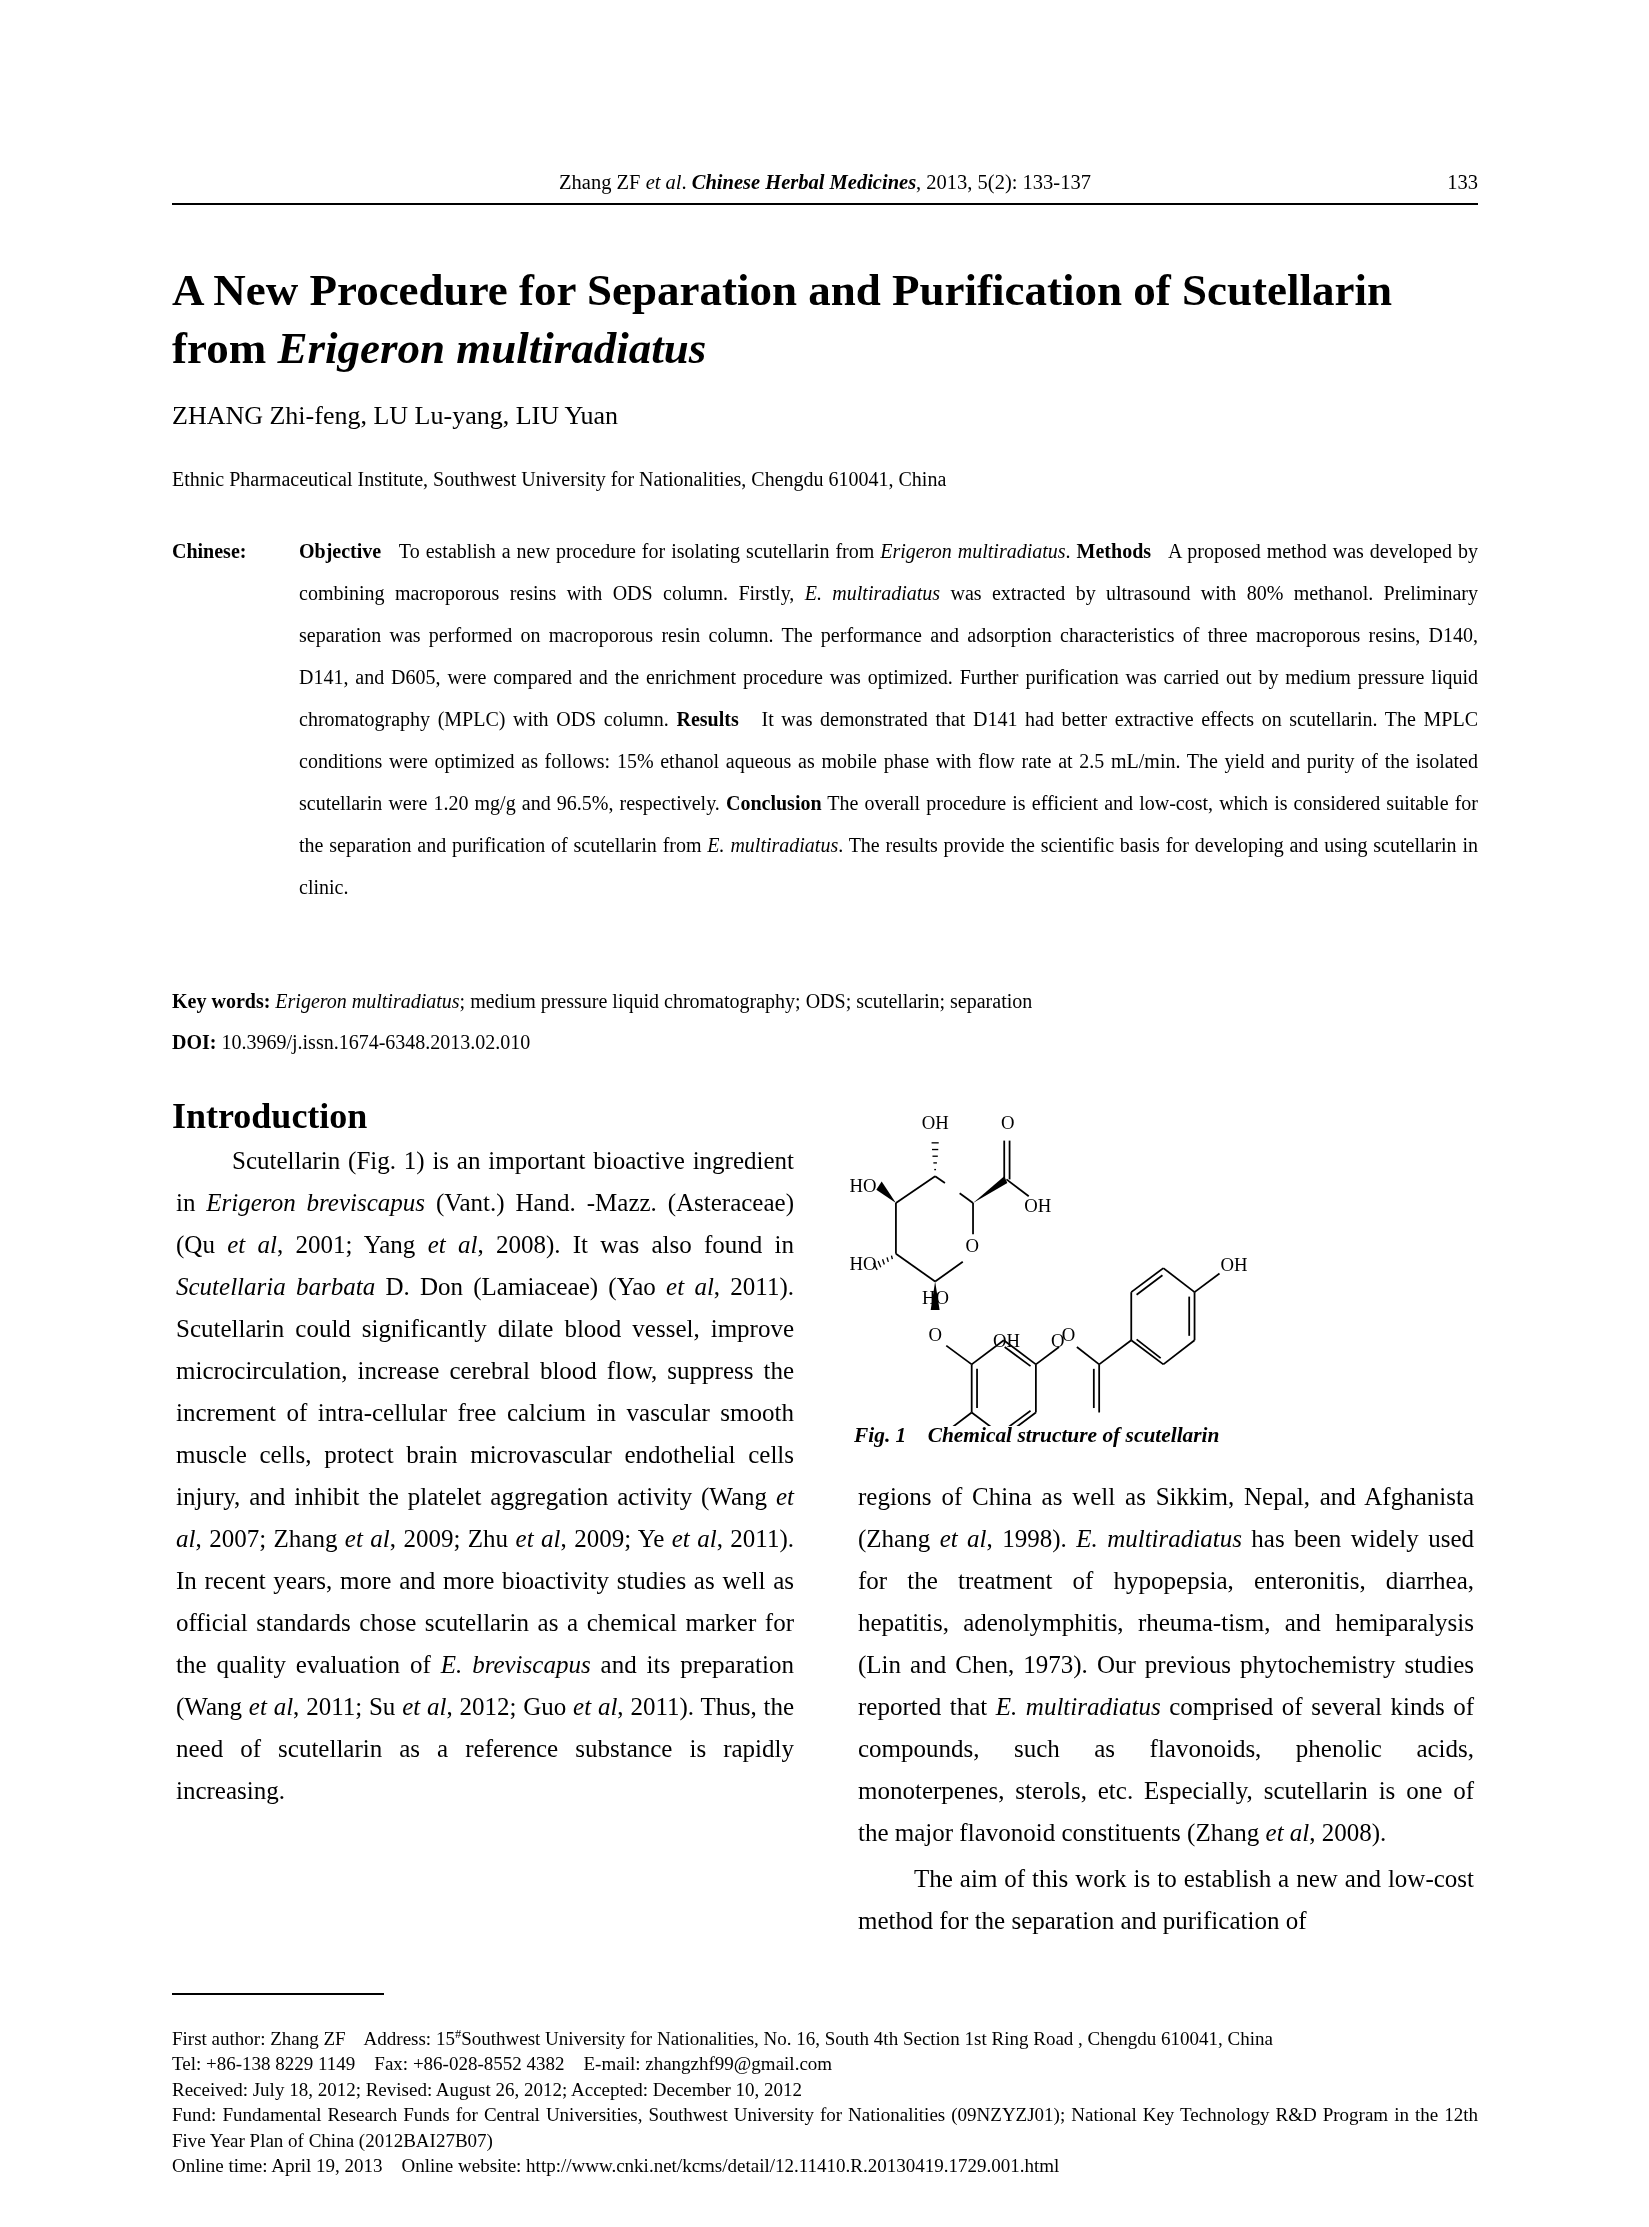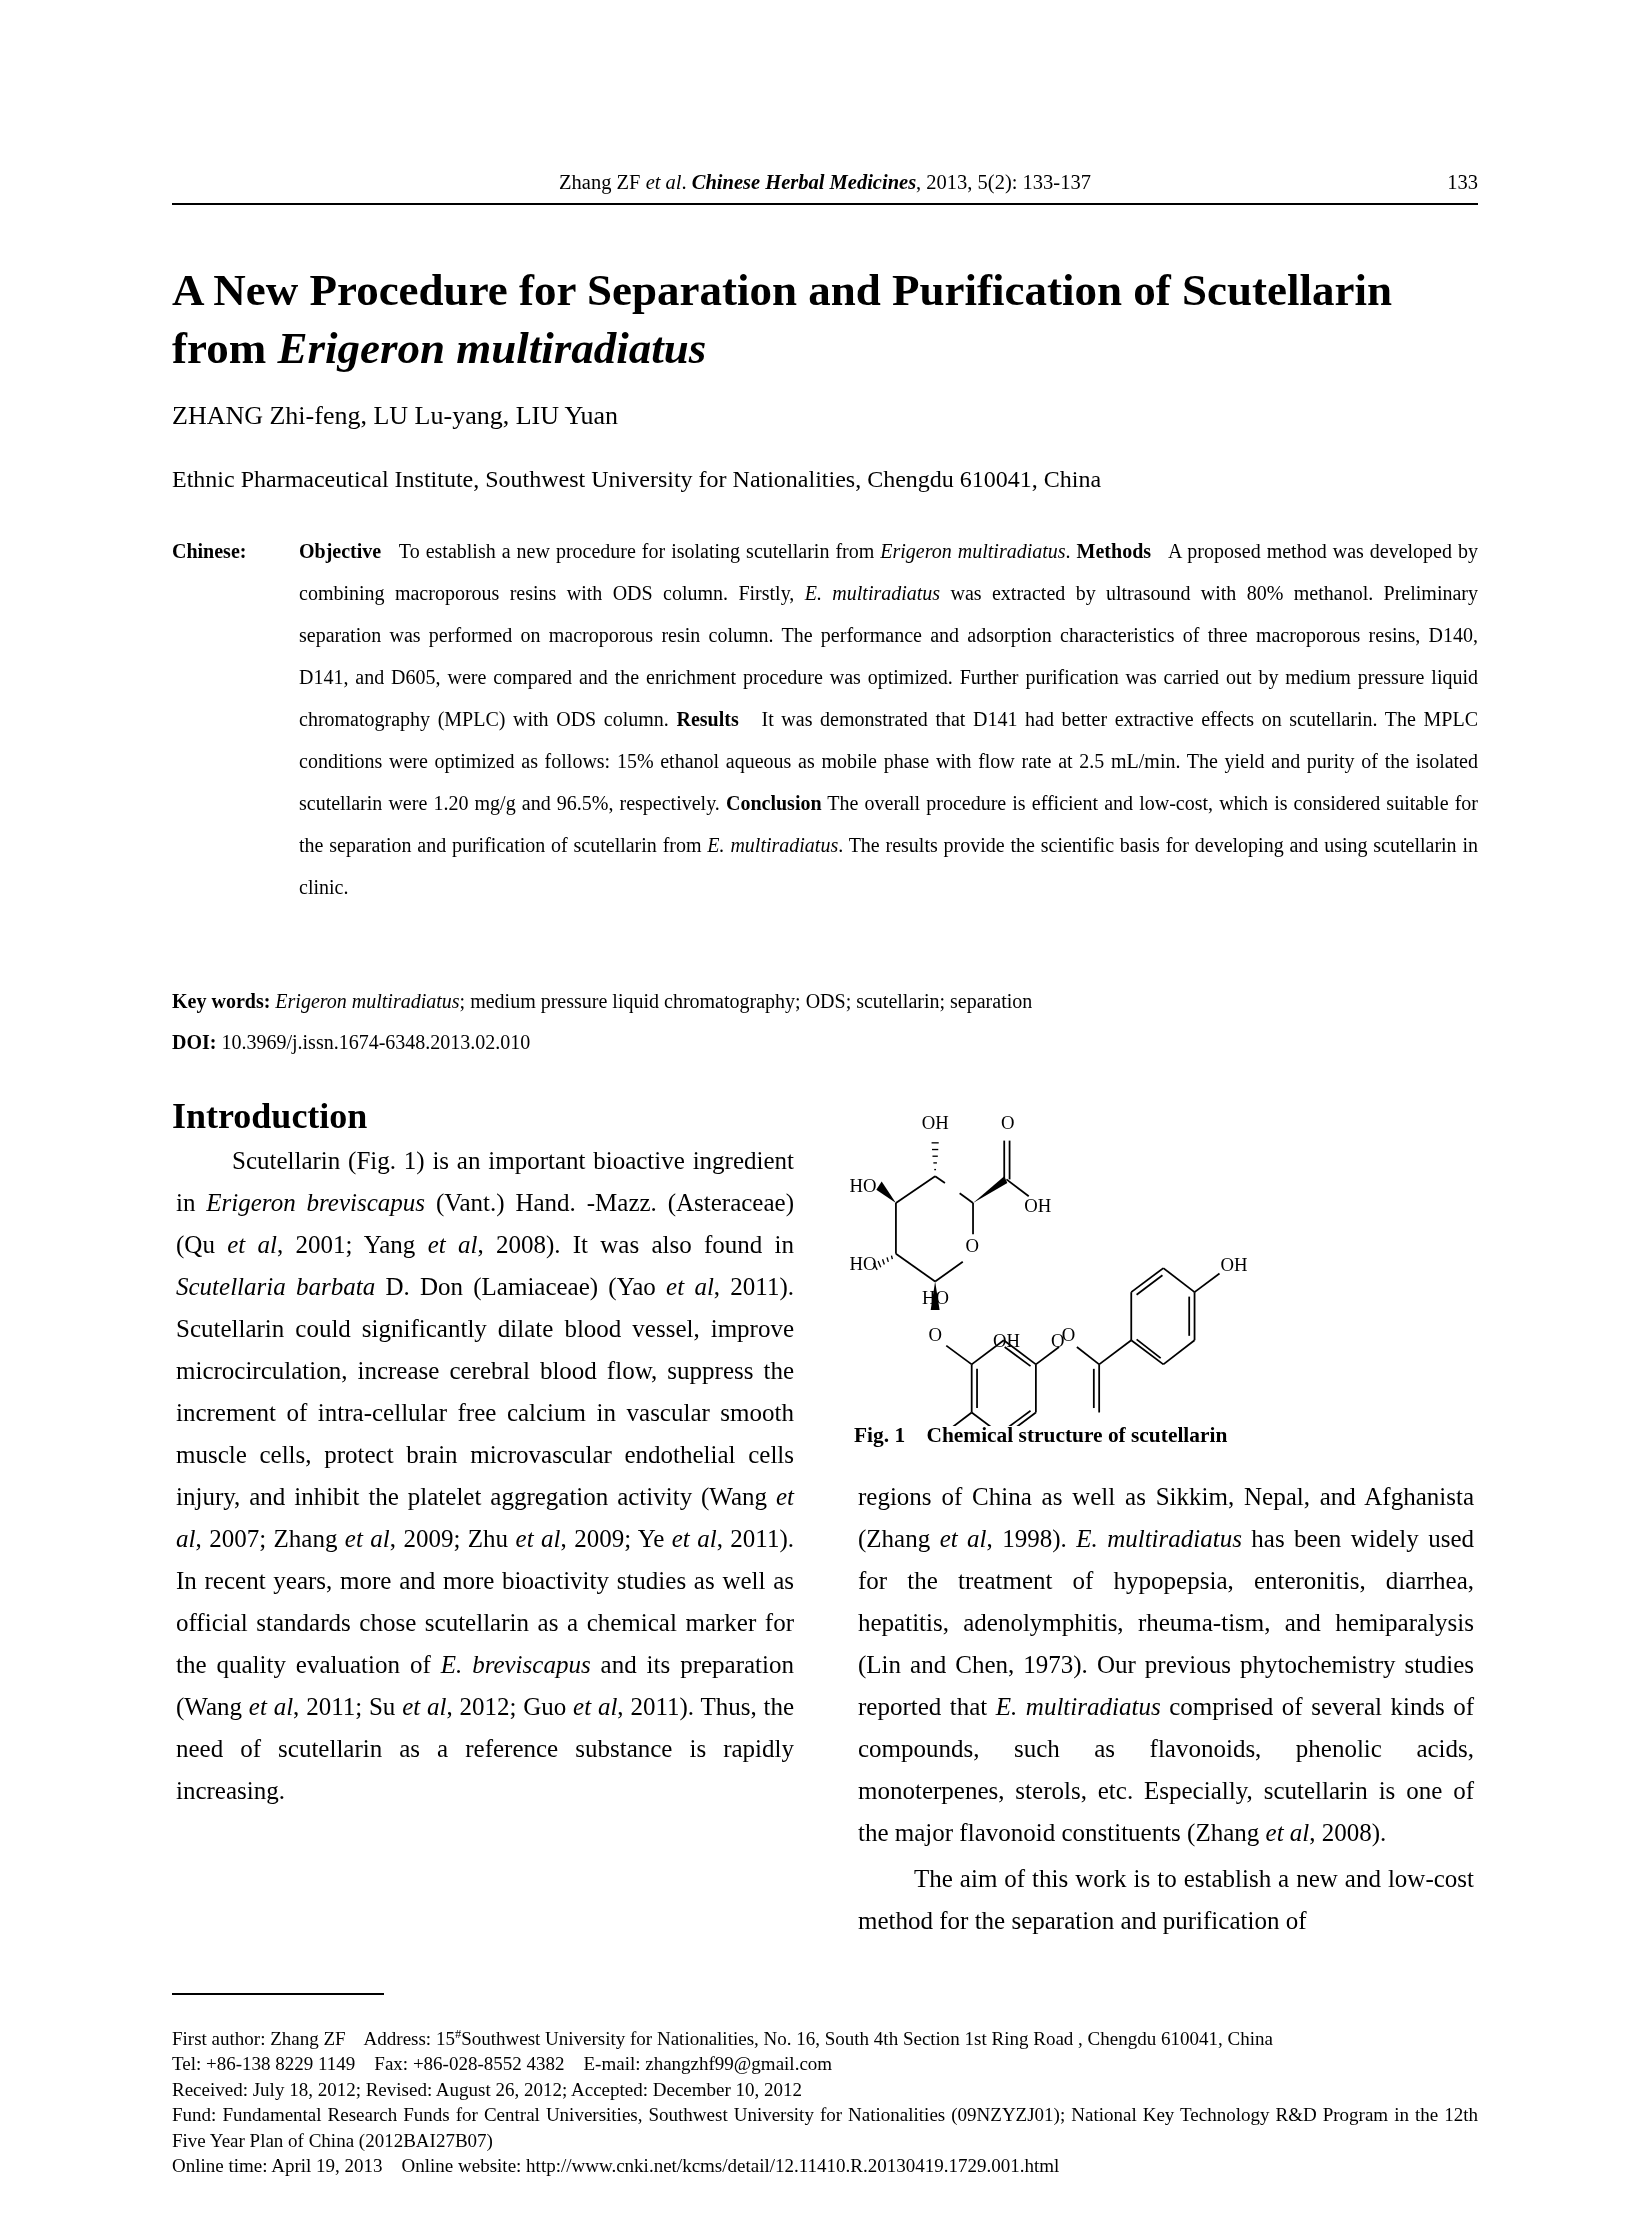--- a/index.html
+++ b/index.html
@@ -9,41 +9,41 @@
   }
   .abs { position: absolute; }
   #running-header { left: 172px; top: 169px; width: 1306px; height: 31px; }
   #running-header .citation { position: absolute; left: 0; width: 100%; text-align: center; top: 0;
     font-size: 20.5px; line-height: 27px; }
   #running-header .pageno { position: absolute; right: 0; top: 0; font-size: 20.5px; line-height: 27px; }
   #header-rule { left: 172px; top: 203px; width: 1306px; height: 2.2px; background: #000; }
 
   #title { left: 172px; top: 261px; width: 1314px; font-size: 45px; line-height: 58px; font-weight: bold; }
   #authors { left: 172px; top: 398px; font-size: 26px; line-height: 36px; }
-  #affiliation { left: 172px; top: 466px; font-size: 24px; line-height: 27px; }
+  #affiliation { left: 172px; top: 466px; font-size: 20px; line-height: 27px; }
 
   #abstract { left: 172px; top: 530px; width: 1306px; font-size: 20px; line-height: 42px; }
   #abstract .lbl { position: absolute; left: 0; top: 0; font-weight: bold; }
   #abstract .body { margin-left: 127px; text-align: justify; text-align-last: left; }
   .b { font-weight: bold; }
   .i { font-style: italic; }
 
   #keywords { left: 172px; top: 988px; font-size: 20px; line-height: 27px; }
   #doi { left: 172px; top: 1029px; font-size: 20px; line-height: 27px; }
 
   .col { font-size: 25px; line-height: 42px; text-align: justify; }
   #col-left { left: 172px; top: 1096px; width: 626px; }
   #col-left h2 { margin: 0; font-size: 36px; line-height: 40px; font-weight: bold; }
   #col-right { left: 854px; top: 1472px; width: 624px; }
   .col p { margin: 4px; text-indent: 56px; }
   .col p.noindent { text-indent: 0; }
 
   #figure { left: 846px; top: 1087px; width: 624px; height: 339px; }
   #figure svg { position: absolute; left: 0; top: 0; }
-  #fig-caption { left: 854px; top: 1422px; font-size: 21.4px; line-height: 27px; font-weight: bold; white-space: pre; }
+  #fig-caption { left: 854px; top: 1422px; font-size: 21.4px; line-height: 27px; font-weight: bold; white-space: pre; font-style: italic; }
 
   #footnote-rule { left: 172px; top: 1993px; width: 212px; height: 1.8px; background: #000; }
   #footnotes { left: 172px; top: 1998px; width: 1306px; font-size: 19px; line-height: 25.4px; margin-top: 28px; }
   #footnotes div { text-align: justify; }
   sup { font-size: 12.5px; line-height: 0; }
 </style>
 </head>
 <body>
 
 <div id="running-header" class="abs">

